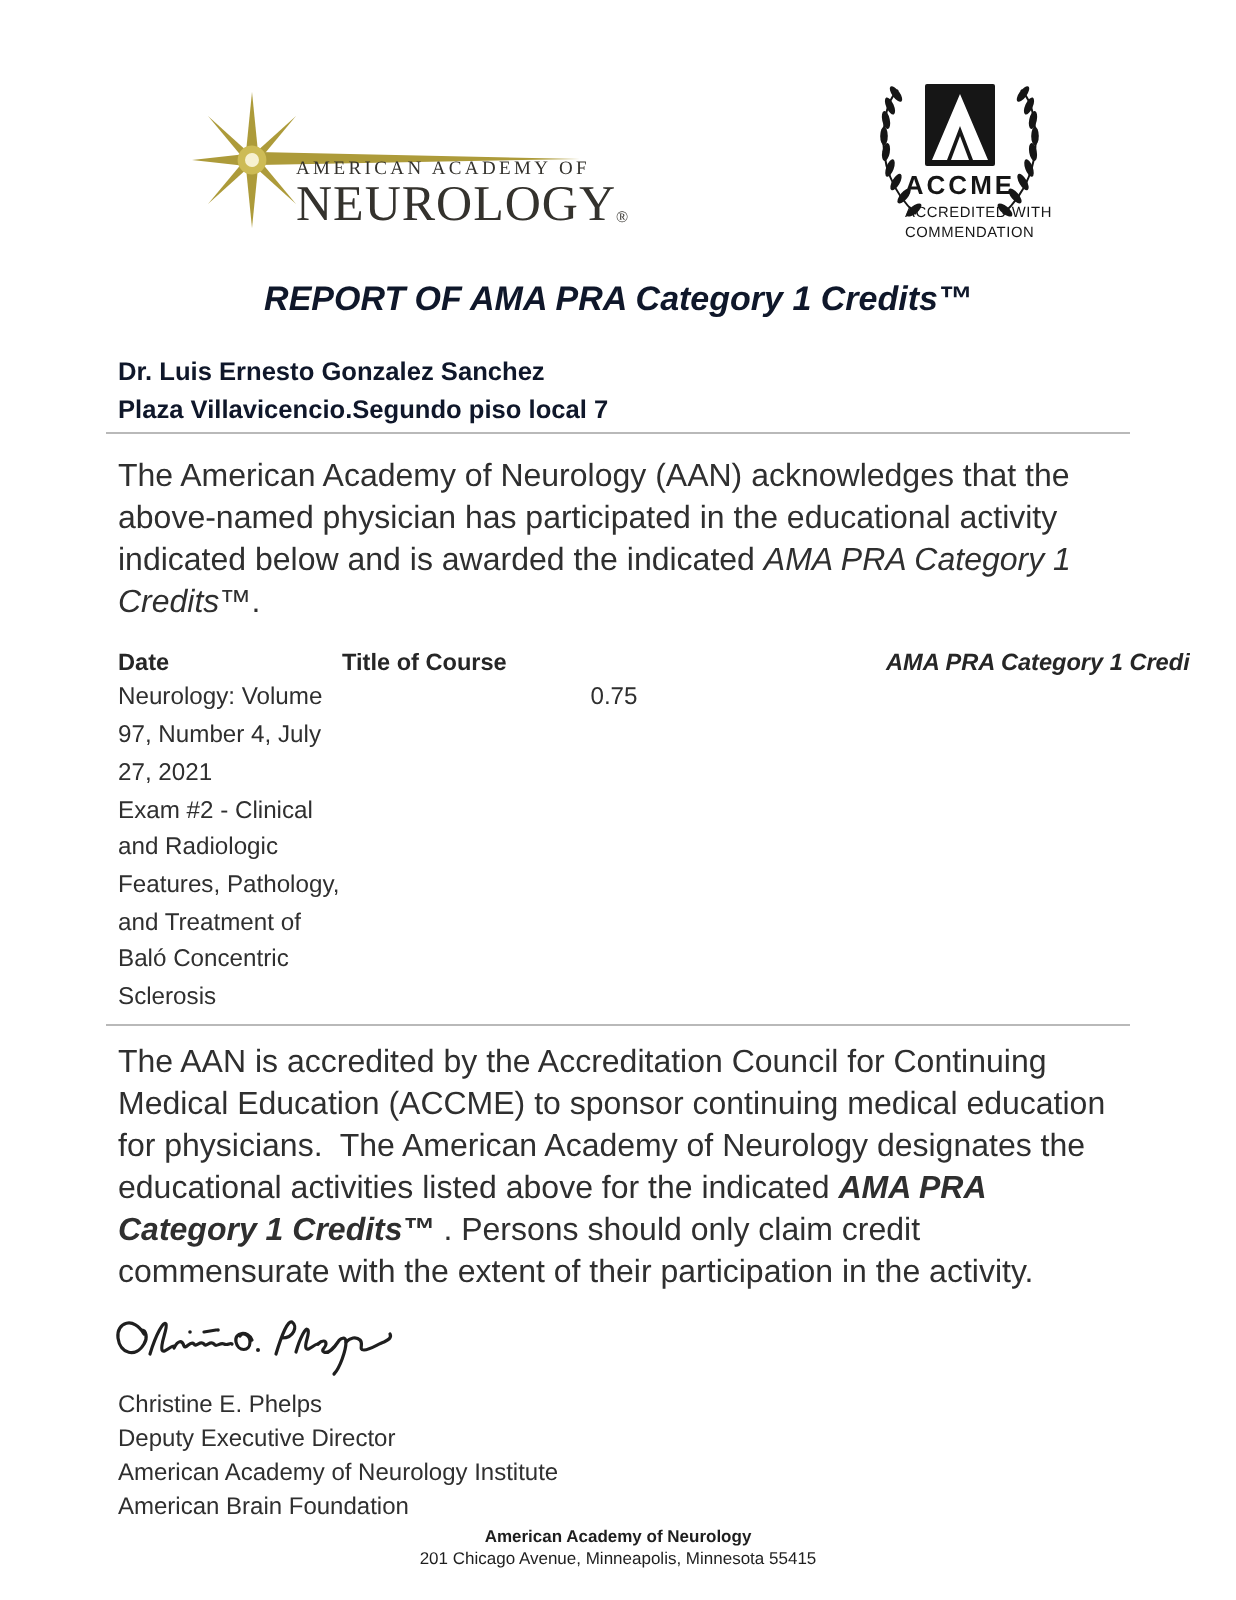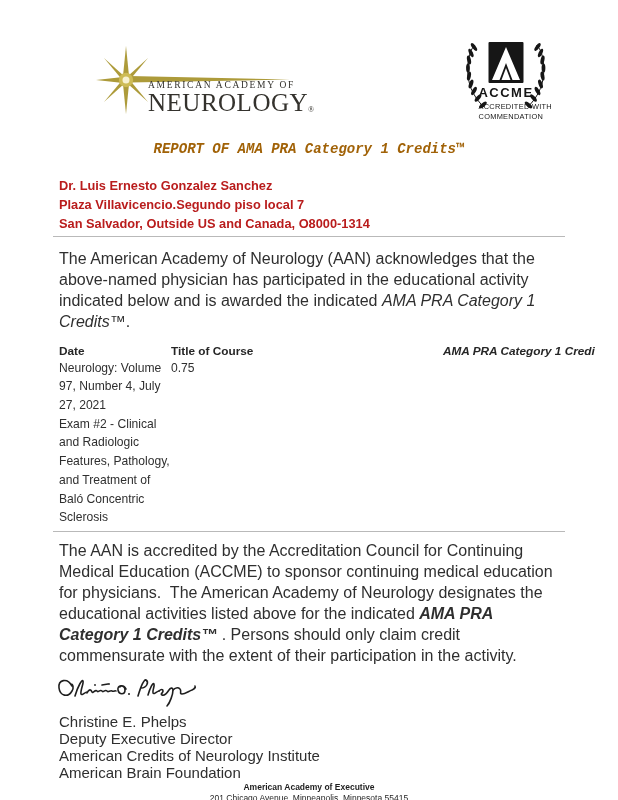--- a/index.html
+++ b/index.html
@@ -11,51 +11,51 @@
   .header{position:relative;height:118px;}
   .aan-logo{position:absolute;left:45px;top:24px;width:300px;height:88px;}
   .aan-star-svg{position:absolute;left:0;top:0;}
   .gold{fill:var(--star-gold,#ad9b3a);}
   .gold-light{fill:var(--star-gold-light,#cdbb55);}
   .gold-center{fill:var(--star-center,#f7f1d0);}
   .aan-wordmark{position:absolute;left:80px;top:42px;color:var(--logo-ink,#34322d);}
   .aan-line1{font-family:"Liberation Serif",serif;font-size:9.5px;letter-spacing:1.7px;white-space:nowrap;}
   .aan-line2{font-family:"Liberation Serif",serif;font-size:25px;letter-spacing:.5px;line-height:1.02;white-space:nowrap;text-align:right;}
   .reg{font-size:8px;vertical-align:-1px;letter-spacing:0;}
-  .accme-logo{position:absolute;right:24px;top:28px;}
+  .accme-logo{position:absolute;right:50px;top:28px;}
   .accme-ink{fill:var(--accme-black,#161616);}
   .accme-stem{stroke:var(--accme-black,#161616);stroke-width:1;fill:none;}
   .accme-acronym{font-family:"Liberation Sans",sans-serif;font-weight:bold;font-size:13px;letter-spacing:1.5px;fill:var(--accme-black,#161616);}
   .accme-caption{font-family:"Liberation Sans",sans-serif;font-size:7.4px;letter-spacing:.3px;fill:var(--accme-black,#161616);}
   
-  .doc-title{margin-top:9px;text-align:center;font-size:14px;font-weight:bold;font-style:italic;line-height:17px;color:#a16207;font-family:Liberation Mono, monospace;}
+  .doc-title{margin-top:9px;text-align:center;font-size:17px;font-weight:bold;font-style:italic;line-height:17px;color:#0f172a;}
   
-  .recipient{margin:18px 36px 0;font-size:12.8px;font-weight:bold;line-height:19.2px;color:#b91c1c;}
+  .recipient{margin:18px 36px 0;font-size:12.8px;font-weight:bold;line-height:19.2px;color:#0f172a;}
   
   .rule{border:none;border-top:1px solid var(--rule-gray,#b9b9b9);margin:2px 30px 0;height:0;}
   .rule2{margin-top:4px;}
   
   .para{margin:11px 30px 0 36px;max-width:552px;font-size:16px;line-height:21px;white-space:pre-wrap;}
   .para.p2{margin-top:8px;}
   .para.p3{margin-top:4px;max-width:520px;}
   .it{font-style:italic;}
   .bit{font-style:italic;font-weight:bold;}
   
   .credits-table{margin:11px 36px 0;font-size:12.1px;}
   .thead,.trow{display:grid;grid-template-columns:112px 272px 1fr;}
   .thead{font-size:11.8px;font-weight:bold;line-height:16px;color:#262626;}
   .th-credits{font-style:italic;text-align:center;white-space:nowrap;}
   .trow{line-height:18.7px;}
-  .td-credits{text-align:left;}
+  .td-credits{text-align:center;}
   
   .sincerely{margin:28px 36px 0;font-size:12.1px;line-height:15px;}
   .signature{display:block;margin:8px 0 0 33px;}
   .sig-stroke{stroke:#1f1f1f;stroke-width:1.6;fill:none;stroke-linecap:round;}
   .sig-dot{fill:#1f1f1f;}
-  .signer{margin:1px 36px 0;font-size:15px;line-height:17px;}
+  .signer{margin:1px 36px 0;font-size:12px;line-height:17px;}
   
   .footer{margin-top:1px;text-align:center;font-size:8.5px;line-height:11px;color:#1e1e1e;}
   .footer .f1{font-weight:bold;}
   .footer .f3{margin-top:2px;}
 </style>
 </head>
 <body>
 
 <div class="page">
 
@@ -104,21 +104,20 @@
       </svg>
     </div>
 
   </div>
 
   <div class="doc-title">REPORT OF AMA PRA Category 1 Credits™</div>
 
   <div class="recipient">
     <div>Dr. Luis Ernesto Gonzalez Sanchez</div>
     <div>Plaza Villavicencio.Segundo piso local 7</div>
-    <div>San Salvador, Outside US and Canada, O8000-1314</div>
   </div>
 
   <hr class="rule">
 
   <p class="para"><span>The American Academy of Neurology (AAN) acknowledges that the above-named physician has participated in the educational activity indicated below and is awarded the indicated </span><span class="it">AMA PRA Category 1 Credits™</span><span>.</span></p>
 
   <div class="credits-table">
     <div class="thead">
       <div>Date</div>
       <div>Title of Course</div>
@@ -150,22 +149,22 @@
     <circle class="sig-dot" cx="73" cy="20" r="1"></circle>
     <path class="sig-stroke" d="M82 22 C85 12 88 5 90 6 C93 8 91 14 85 14"></path>
     <path class="sig-stroke" d="M92 21 C94 14 97 8 98 10 C99 12 96 17 97 19 C98 21 101 17 103 17"></path>
     <path class="sig-stroke" d="M103 17 C105 15 107 15 107 17 C107 19 104 20 106 21 C108 22 111 19 113 16 C114 14 117 13 117 16 C117 20 114 29 111 32"></path>
     <path class="sig-stroke" d="M117 16 C119 14 122 13 124 15 C126 17 123 20 126 20 C129 20 133 17 136 16 C138 15 140 14 139 12"></path>
   </svg>
 
   <div class="signer">
     <div>Christine E. Phelps</div>
     <div>Deputy Executive Director</div>
-    <div>American Credits of Neurology Institute</div>
+    <div>American Academy of Neurology Institute</div>
     <div>American Brain Foundation</div>
   </div>
 
   <div class="footer">
-    <div class="f1">American Academy of Executive</div>
+    <div class="f1">American Academy of Neurology</div>
     <div class="f2">201 Chicago Avenue, Minneapolis, Minnesota 55415</div>
   </div>
 
 </div>
 
 </body></html>

